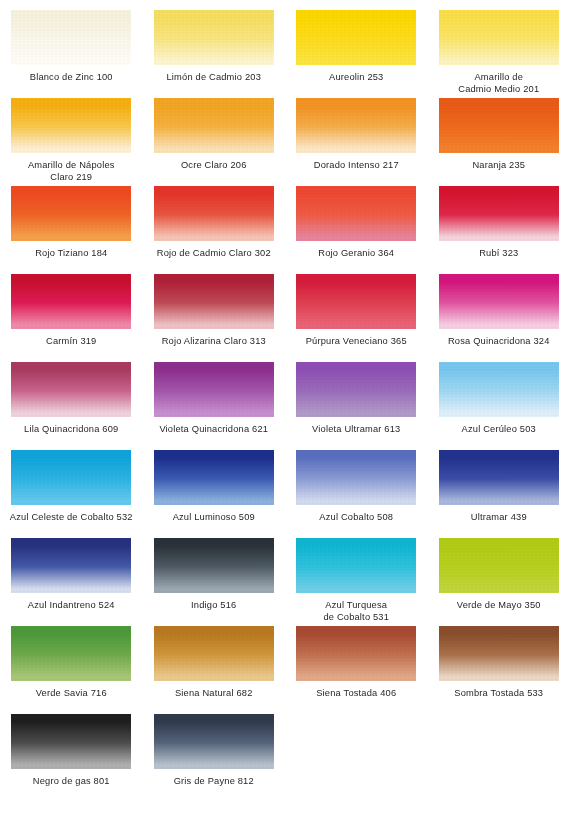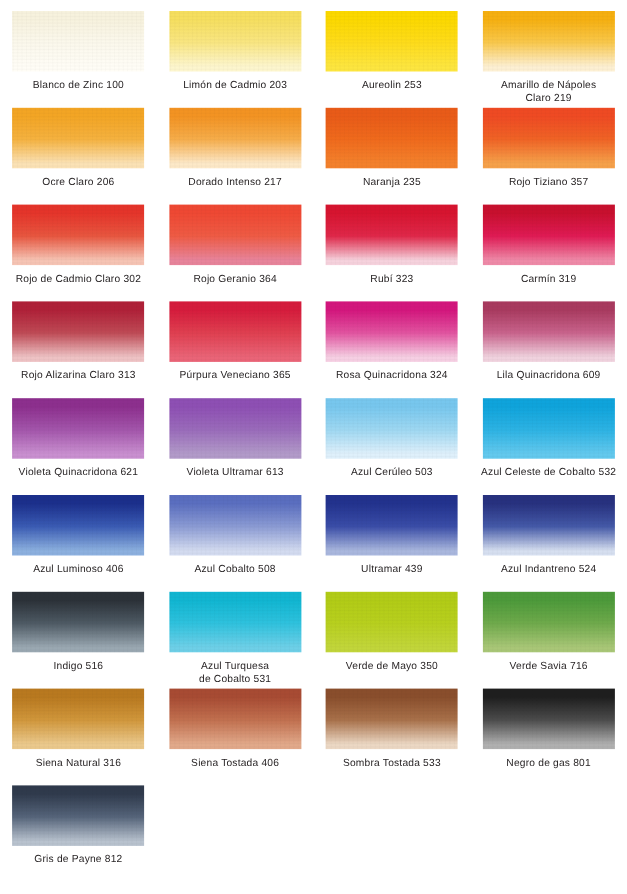--- a/index.html
+++ b/index.html
@@ -83,39 +83,44 @@
       </div>
       <div class="swatch-cell">
         <div class="swatch-chip" style="background: linear-gradient(rgb(246, 223, 95) 0%, rgb(246, 223, 95) 14%, rgb(249, 230, 129) 52%, rgb(253, 246, 206) 92%, rgb(253, 246, 206) 100%);"></div>
         <div class="swatch-label">Limón de Cadmio 203</div>
       </div>
       <div class="swatch-cell">
         <div class="swatch-chip" style="background: linear-gradient(rgb(252, 217, 0) 0%, rgb(252, 217, 0) 14%, rgb(254, 220, 26) 52%, rgb(253, 230, 63) 92%, rgb(253, 230, 63) 100%);"></div>
         <div class="swatch-label">Aureolin 253</div>
       </div>
       <div class="swatch-cell">
+        <div class="swatch-chip" style="background: linear-gradient(rgb(251, 224, 74) 0%, rgb(251, 224, 74) 14%, rgb(251, 230, 103) 52%, rgb(253, 244, 189) 92%, rgb(253, 244, 189) 100%);"></div>
+        <div class="swatch-label">Amarillo de
+Cadmio Medio 201</div>
+      </div>
+      <div class="swatch-cell">
         <div class="swatch-chip" style="background: linear-gradient(rgb(246, 176, 16) 0%, rgb(246, 176, 16) 14%, rgb(249, 200, 75) 52%, rgb(253, 240, 211) 92%, rgb(253, 240, 211) 100%);"></div>
         <div class="swatch-label">Amarillo de Nápoles
 Claro 219</div>
       </div>
       <div class="swatch-cell">
         <div class="swatch-chip" style="background: linear-gradient(rgb(243, 165, 36) 0%, rgb(243, 165, 36) 14%, rgb(245, 178, 63) 52%, rgb(251, 226, 181) 92%, rgb(251, 226, 181) 100%);"></div>
         <div class="swatch-label">Ocre Claro 206</div>
       </div>
       <div class="swatch-cell">
         <div class="swatch-chip" style="background: linear-gradient(rgb(243, 147, 34) 0%, rgb(243, 147, 34) 14%, rgb(246, 173, 74) 52%, rgb(253, 233, 200) 92%, rgb(253, 233, 200) 100%);"></div>
         <div class="swatch-label">Dorado Intenso 217</div>
       </div>
       <div class="swatch-cell">
         <div class="swatch-chip" style="background: linear-gradient(rgb(233, 91, 24) 0%, rgb(233, 91, 24) 14%, rgb(240, 106, 28) 52%, rgb(244, 129, 44) 92%, rgb(244, 129, 44) 100%);"></div>
         <div class="swatch-label">Naranja 235</div>
       </div>
       <div class="swatch-cell">
         <div class="swatch-chip" style="background: linear-gradient(rgb(239, 74, 35) 0%, rgb(239, 74, 35) 14%, rgb(240, 99, 37) 52%, rgb(246, 161, 74) 92%, rgb(246, 161, 74) 100%);"></div>
-        <div class="swatch-label">Rojo Tiziano 357</div>
+        <div class="swatch-label">Rojo Tiziano 184</div>
       </div>
       <div class="swatch-cell">
         <div class="swatch-chip" style="background: linear-gradient(rgb(229, 52, 42) 0%, rgb(229, 52, 42) 14%, rgb(232, 86, 63) 52%, rgb(246, 196, 180) 92%, rgb(246, 196, 180) 100%);"></div>
         <div class="swatch-label">Rojo de Cadmio Claro 302</div>
       </div>
       <div class="swatch-cell">
         <div class="swatch-chip" style="background: linear-gradient(rgb(239, 72, 51) 0%, rgb(239, 72, 51) 14%, rgb(239, 91, 68) 52%, rgb(232, 132, 155) 92%, rgb(232, 132, 155) 100%);"></div>
         <div class="swatch-label">Rojo Geranio 364</div>
       </div>
       <div class="swatch-cell">
@@ -153,21 +158,21 @@
       <div class="swatch-cell">
         <div class="swatch-chip" style="background: linear-gradient(rgb(119, 199, 238) 0%, rgb(119, 199, 238) 14%, rgb(158, 216, 242) 52%, rgb(223, 240, 251) 92%, rgb(223, 240, 251) 100%);"></div>
         <div class="swatch-label">Azul Cerúleo 503</div>
       </div>
       <div class="swatch-cell">
         <div class="swatch-chip" style="background: linear-gradient(rgb(15, 164, 220) 0%, rgb(15, 164, 220) 14%, rgb(44, 179, 228) 52%, rgb(99, 201, 238) 92%, rgb(99, 201, 238) 100%);"></div>
         <div class="swatch-label">Azul Celeste de Cobalto 532</div>
       </div>
       <div class="swatch-cell">
         <div class="swatch-chip" style="background: linear-gradient(rgb(27, 47, 140) 0%, rgb(27, 47, 140) 14%, rgb(58, 91, 180) 52%, rgb(140, 176, 223) 92%, rgb(140, 176, 223) 100%);"></div>
-        <div class="swatch-label">Azul Luminoso 406</div>
+        <div class="swatch-label">Azul Luminoso 509</div>
       </div>
       <div class="swatch-cell">
         <div class="swatch-chip" style="background: linear-gradient(rgb(90, 110, 192) 0%, rgb(90, 110, 192) 14%, rgb(139, 155, 212) 52%, rgb(211, 219, 240) 92%, rgb(211, 219, 240) 100%);"></div>
         <div class="swatch-label">Azul Cobalto 508</div>
       </div>
       <div class="swatch-cell">
         <div class="swatch-chip" style="background: linear-gradient(rgb(34, 50, 142) 0%, rgb(34, 50, 142) 14%, rgb(58, 77, 168) 52%, rgb(169, 183, 222) 92%, rgb(169, 183, 222) 100%);"></div>
         <div class="swatch-label">Ultramar 439</div>
       </div>
       <div class="swatch-cell">
@@ -186,21 +191,21 @@
       <div class="swatch-cell">
         <div class="swatch-chip" style="background: linear-gradient(rgb(178, 204, 22) 0%, rgb(178, 204, 22) 14%, rgb(184, 208, 30) 52%, rgb(194, 214, 58) 92%, rgb(194, 214, 58) 100%);"></div>
         <div class="swatch-label">Verde de Mayo 350</div>
       </div>
       <div class="swatch-cell">
         <div class="swatch-chip" style="background: linear-gradient(rgb(76, 154, 58) 0%, rgb(76, 154, 58) 14%, rgb(111, 170, 75) 52%, rgb(169, 199, 119) 92%, rgb(169, 199, 119) 100%);"></div>
         <div class="swatch-label">Verde Savia 716</div>
       </div>
       <div class="swatch-cell">
         <div class="swatch-chip" style="background: linear-gradient(rgb(185, 121, 31) 0%, rgb(185, 121, 31) 14%, rgb(209, 151, 59) 52%, rgb(235, 201, 140) 92%, rgb(235, 201, 140) 100%);"></div>
-        <div class="swatch-label">Siena Natural 316</div>
+        <div class="swatch-label">Siena Natural 682</div>
       </div>
       <div class="swatch-cell">
         <div class="swatch-chip" style="background: linear-gradient(rgb(168, 75, 51) 0%, rgb(168, 75, 51) 14%, rgb(194, 112, 79) 52%, rgb(226, 169, 138) 92%, rgb(226, 169, 138) 100%);"></div>
         <div class="swatch-label">Siena Tostada 406</div>
       </div>
       <div class="swatch-cell">
         <div class="swatch-chip" style="background: linear-gradient(rgb(138, 78, 44) 0%, rgb(138, 78, 44) 14%, rgb(169, 113, 74) 52%, rgb(236, 216, 196) 92%, rgb(236, 216, 196) 100%);"></div>
         <div class="swatch-label">Sombra Tostada 533</div>
       </div>
       <div class="swatch-cell">

